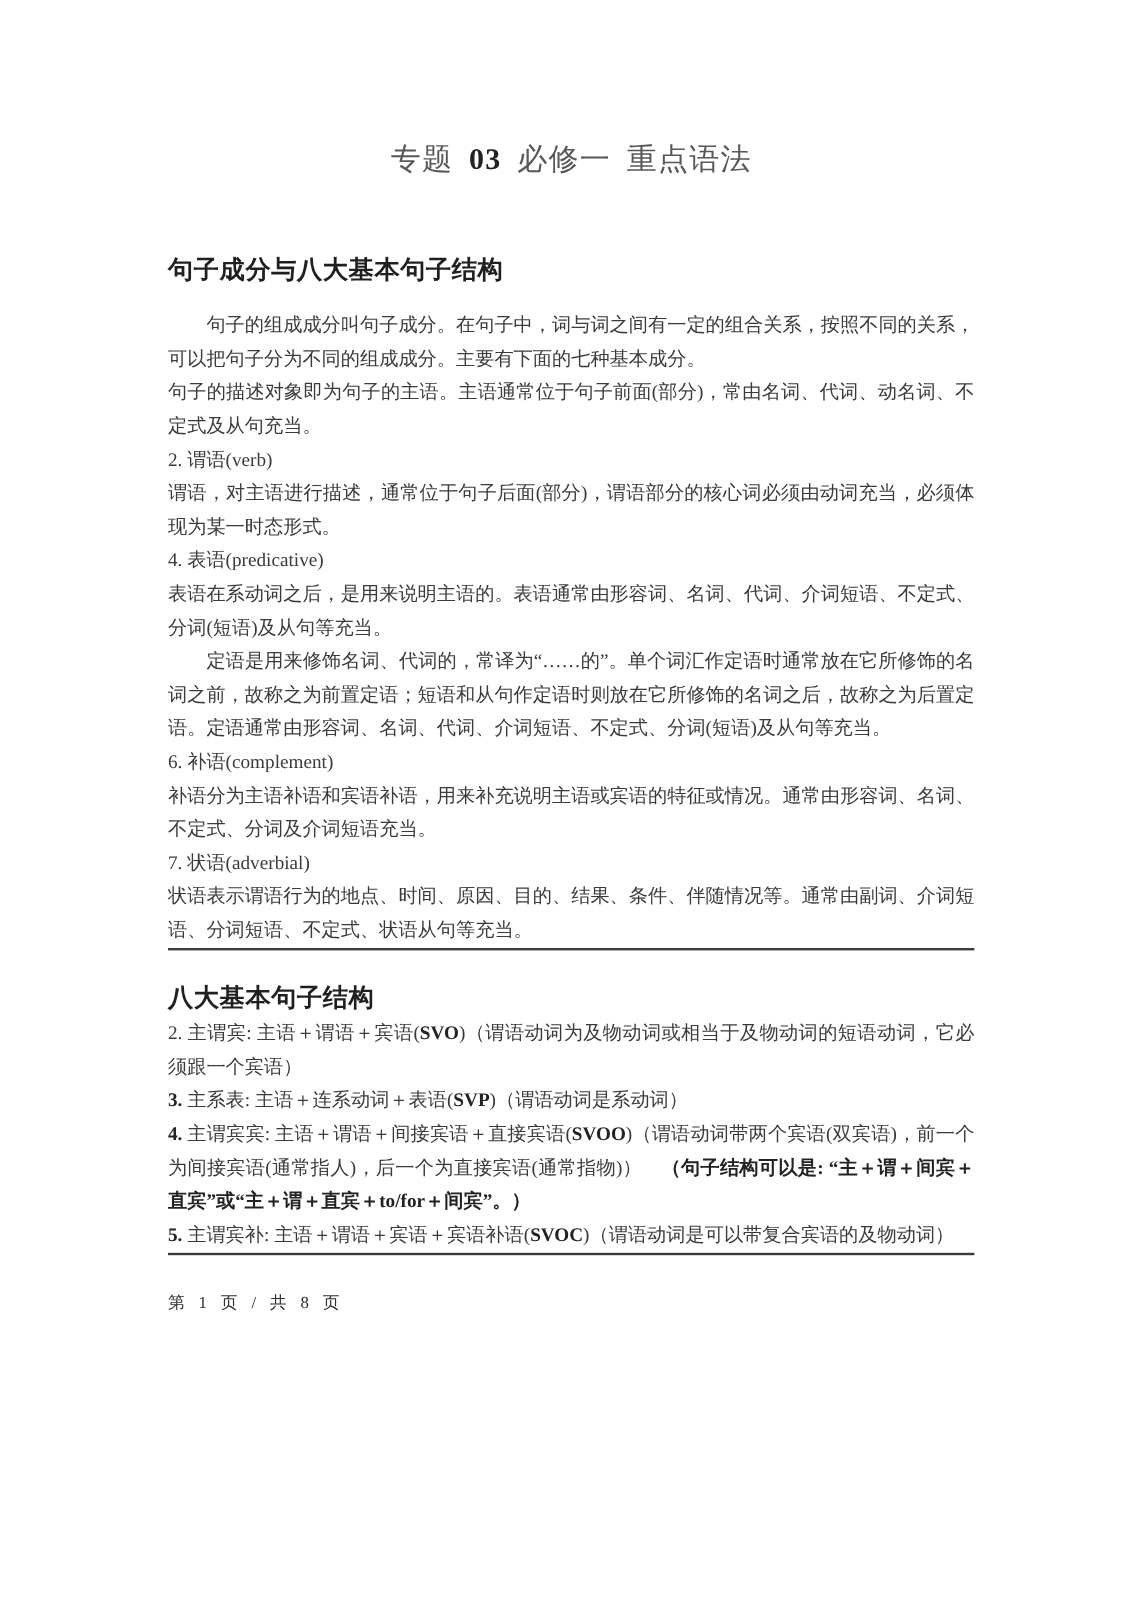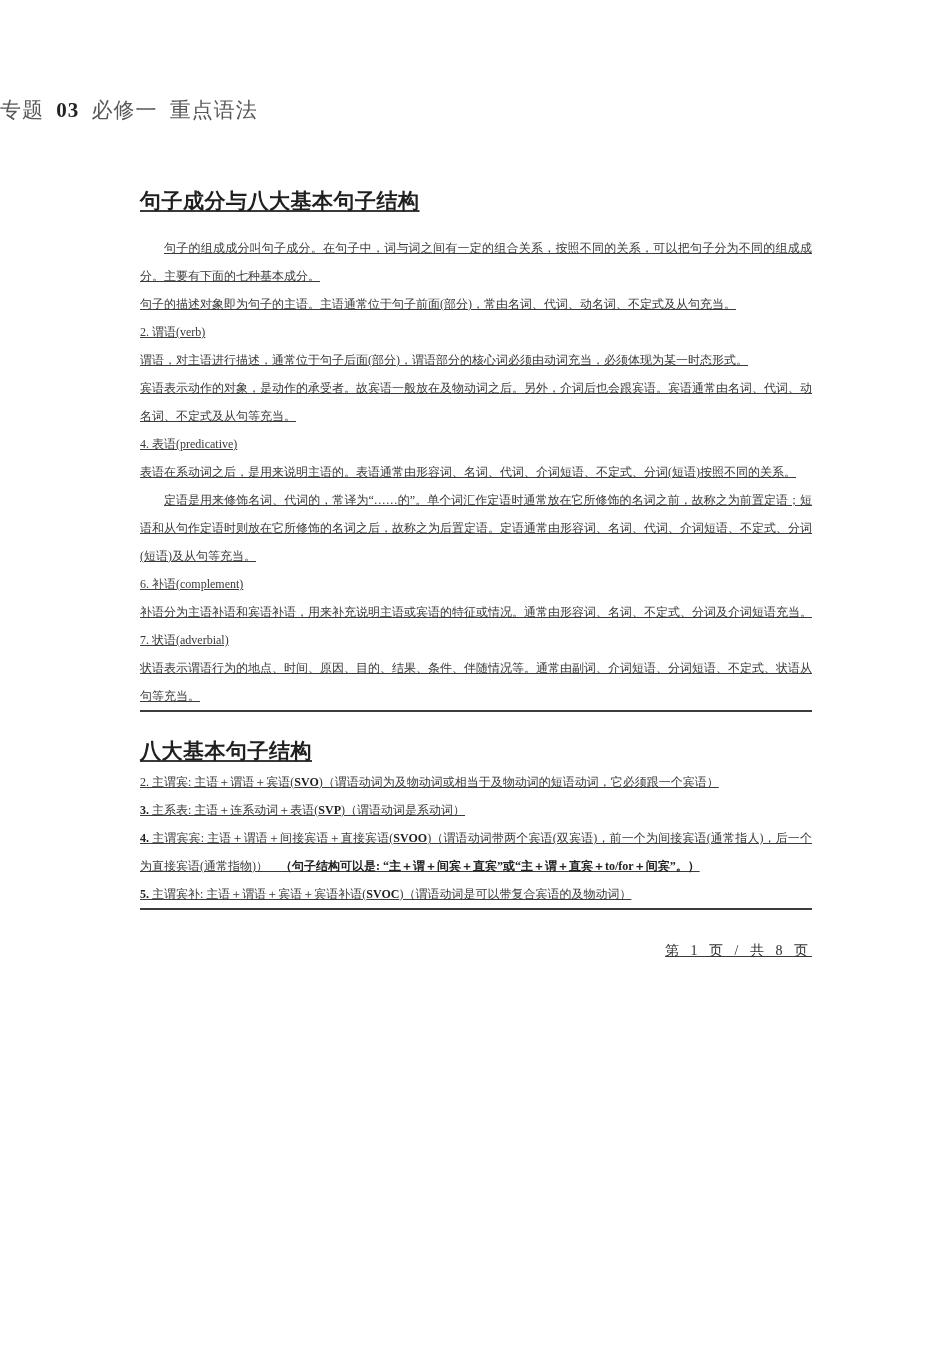--- a/index.html
+++ b/index.html
@@ -8,62 +8,62 @@
     width: 952px;
     height: 1347px;
     background: #ffffff;
     overflow: hidden;
     font-family: "Liberation Serif", "DejaVu Serif", serif;
     color: #3a3a3a;
   }
   .content {
     width: 672px;
     margin: 0 auto;
-    text-decoration: underline;
   }
   .title {
     margin: 0;
-    padding-top: 92px;
-    font-size: 21px;
+    padding-top: 116px;
+    text-align: center;
+    font-size: 25px;
     font-weight: normal;
     line-height: 36px;
     color: #58585a;
     letter-spacing: 1px;
     word-spacing: 6px;
   }
   .title .bold { font-weight: bold; }
   .section-heading {
     margin: 58px 0 0 0;
     font-size: 21px;
     font-weight: bold;
     line-height: 30px;
     color: #1f1f1f;
     letter-spacing: 0.5px;
   }
   .textblock { margin-top: 18px; }
   .line {
     margin: 0;
-    font-size: 12px;
+    font-size: 16px;
     line-height: 28px;
     color: #3a3a3a;
   }
   .body-par { text-align: justify; }
   .indent { text-indent: 2em; }
   .rule {
     border: none;
     border-top: 2px solid #3c3c3c;
     margin: 0;
   }
   .s2-heading { margin-top: 24px; }
   .s2-list { margin-top: 2px; }
   .s2-list .line { text-align: justify; }
   .bold { font-weight: bold; color: #222222; }
   .footer {
     margin-top: 33px;
-    text-align: right;
+    text-align: left;
     font-size: 14px;
     line-height: 16px;
     color: #2e2e2e;
     letter-spacing: 4px;
   }
 </style>
 </head>
 <body>
 
 <div class="page">
@@ -73,24 +73,23 @@
     <h2 class="section-heading">句子成分与八大基本句子结构</h2>
 
     <div class="textblock">
       <p class="line body-par indent">句子的组成成分叫句子成分。在句子中，词与词之间有一定的组合关系，按照不同的关系，可以把句子分为不同的组成成分。主要有下面的七种基本成分。</p>
 
       <p class="line body-par">句子的描述对象即为句子的主语。主语通常位于句子前面(部分)，常由名词、代词、动名词、不定式及从句充当。</p>
 
       <p class="line">2. 谓语(verb)</p>
       <p class="line body-par">谓语，对主语进行描述，通常位于句子后面(部分)，谓语部分的核心词必须由动词充当，必须体现为某一时态形式。</p>
 
-      <p class="line body-par">宾语表示动作的对象，是动作的承受者。故宾语一般放在及物动词之后。另外，介词后也会跟宾语。宾语通常由名词、代词、动名词、不定式及从句等充当。</p>
 
       <p class="line">4. 表语(predicative)</p>
-      <p class="line body-par">表语在系动词之后，是用来说明主语的。表语通常由形容词、名词、代词、介词短语、不定式、分词(短语)按照不同的关系。</p>
+      <p class="line body-par">表语在系动词之后，是用来说明主语的。表语通常由形容词、名词、代词、介词短语、不定式、分词(短语)及从句等充当。</p>
 
       <p class="line body-par indent">定语是用来修饰名词、代词的，常译为“……的”。单个词汇作定语时通常放在它所修饰的名词之前，故称之为前置定语；短语和从句作定语时则放在它所修饰的名词之后，故称之为后置定语。定语通常由形容词、名词、代词、介词短语、不定式、分词(短语)及从句等充当。</p>
 
       <p class="line">6. 补语(complement)</p>
       <p class="line body-par">补语分为主语补语和宾语补语，用来补充说明主语或宾语的特征或情况。通常由形容词、名词、不定式、分词及介词短语充当。</p>
 
       <p class="line">7. 状语(adverbial)</p>
       <p class="line body-par">状语表示谓语行为的地点、时间、原因、目的、结果、条件、伴随情况等。通常由副词、介词短语、分词短语、不定式、状语从句等充当。</p>
     </div>
 

